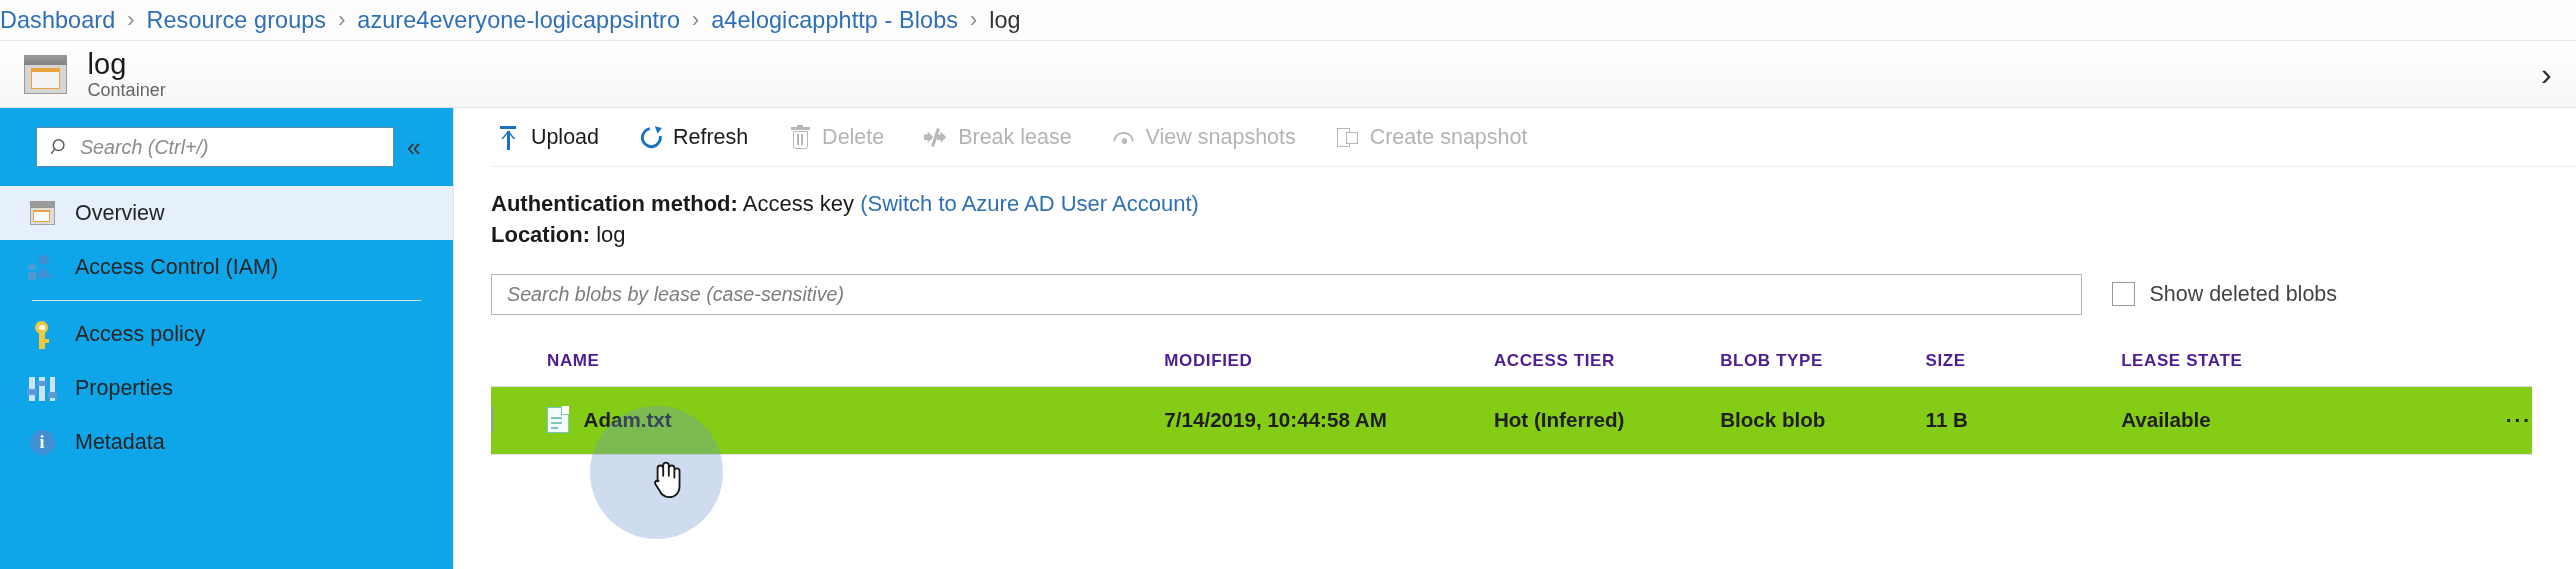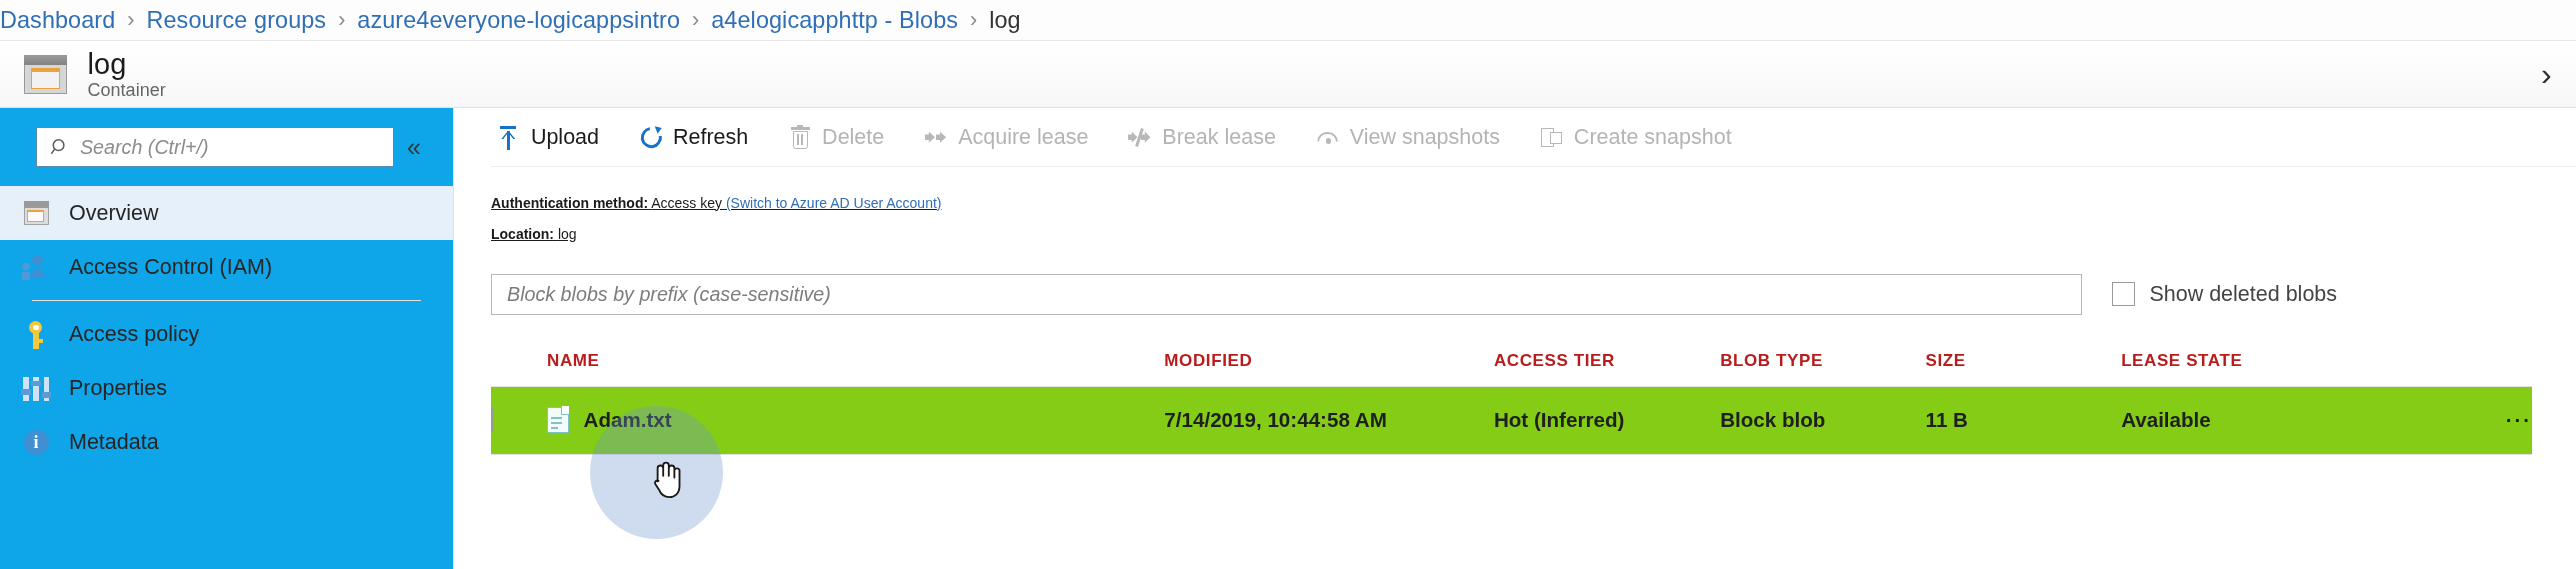--- a/index.html
+++ b/index.html
@@ -158,21 +158,21 @@
     cursor: pointer;
     line-height: 1;
     letter-spacing: -1.9px;
   }
 
   .nav-list { margin-top: 19px; }
   .nav-item {
     height: 54px;
     display: flex;
     align-items: center;
-    padding-left: 22px;
+    padding-left: 28px;
     box-sizing: border-box;
     cursor: pointer;
   }
   .nav-item.selected { background: #e5f0fb; }
   .nav-icon {
     width: 28px;
     height: 28px;
     flex: none;
     margin-right: 19px;
     display: flex;
@@ -290,21 +290,21 @@
   .ic-break .slash { position:absolute; left:10.3px; top:2.8px; width:2.8px; height:19px; background:#b8b8b8; transform: rotate(18deg); }
 
   .ic-viewsnap .arc { position:absolute; left:1.9px; top:6.6px; width:20.6px; height:20.6px; border:2.8px solid #b8b8b8; border-radius:50%; box-sizing:border-box; clip-path: polygon(0 0, 100% 0, 100% 48%, 0 48%); }
   .ic-viewsnap .dot { position:absolute; left:10.3px; top:13px; width:5.6px; height:5.6px; border-radius:50%; background:#b8b8b8; }
 
   .ic-createsnap .b1 { position:absolute; left:1.9px; top:2.8px; width:13px; height:19px; border:1.9px solid #b8b8b8; box-sizing:border-box; background:#fff; }
   .ic-createsnap .b2 { position:absolute; left:10.3px; top:6.6px; width:12px; height:12px; border:1.9px solid #b8b8b8; box-sizing:border-box; background:#fff; }
 
   
   .auth-block { padding-top: 20.6px; }
-  .auth-line { font-size: 14px; color: #1b1b1b; line-height: 31px; text-decoration: underline; }
+  .auth-line { font-size: 22px; color: #1b1b1b; line-height: 31px; }
   .auth-line b { font-weight: bold; }
   .auth-link { color: #2f6fb5; cursor: pointer; }
 
   
   .blob-search-row {
     display: flex;
     align-items: center;
     margin-top: 24px;
     padding-right: 37px;
   }
@@ -340,21 +340,21 @@
     width: 2041px;
     border-collapse: collapse;
     margin-top: 36px;
     table-layout: fixed;
   }
   table.blobs th {
     text-align: left;
     font-size: 17px;
     font-weight: bold;
     letter-spacing: 0.6px;
-    color: #b91c1c;
+    color: #4c1d95;
     padding: 0 0 15px 0;
     border-bottom: 0.9px solid #e3e3e3;
   }
   table.blobs td {
     font-size: 20.6px;
     color: #1f1f1f;
     padding: 20.6px 0 20.6px 0;
     border-bottom: 0.9px solid #e3e3e3;
     white-space: nowrap;
   }
@@ -525,27 +525,20 @@
 
       <div class="tb-btn disabled">
         <span class="tb-ic ic-trash">
           <span class="handle"></span>
             <span class="lid"></span>
             <span class="can"></span>
         </span>
         <span class="tb-label">Delete</span>
       </div>
 
-      <div class="tb-btn disabled">
-        <span class="tb-ic ic-acquire">
-          <span class="pl"></span>
-            <span class="pl"></span>
-        </span>
-        <span class="tb-label">Acquire lease</span>
-      </div>
 
       <div class="tb-btn disabled">
         <span class="tb-ic ic-break">
           <span class="pl"></span>
             <span class="pl"></span>
             <span class="slash"></span>
         </span>
         <span class="tb-label">Break lease</span>
       </div>
 
@@ -574,21 +567,21 @@
         <span class="auth-link">(Switch to Azure AD User Account)</span>
       </div>
       <div class="auth-line">
         <b>Location:</b>
         <span>log</span>
       </div>
     </div>
 
     <div class="blob-search-row">
       <div class="blob-search">
-        <span class="blob-search-ph">Block blobs by prefix (case-sensitive)</span>
+        <span class="blob-search-ph">Search blobs by lease (case-sensitive)</span>
       </div>
       <div class="show-deleted">
         <span class="cbox"></span>
         <span class="show-deleted-label">Show deleted blobs</span>
       </div>
     </div>
 
     <table class="blobs">
       <colgroup>
         <col class="col-cb">

